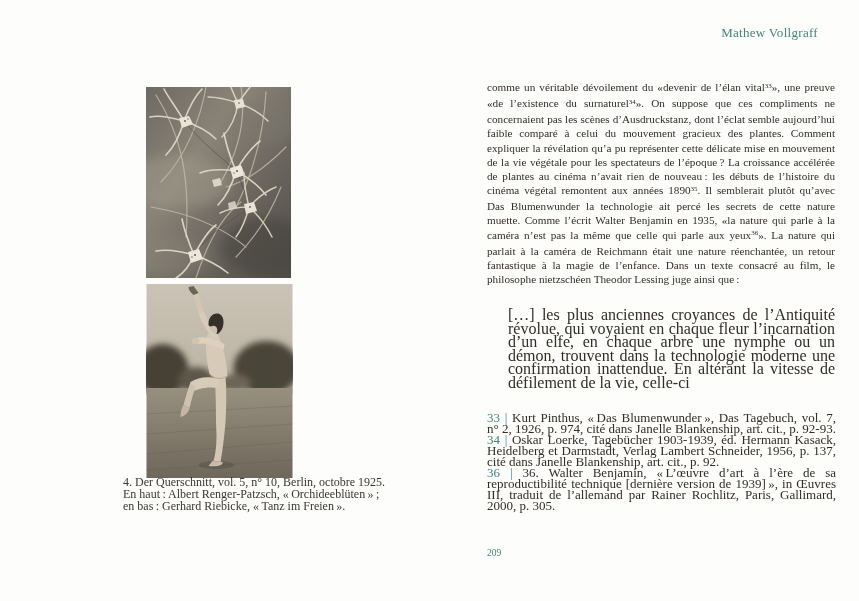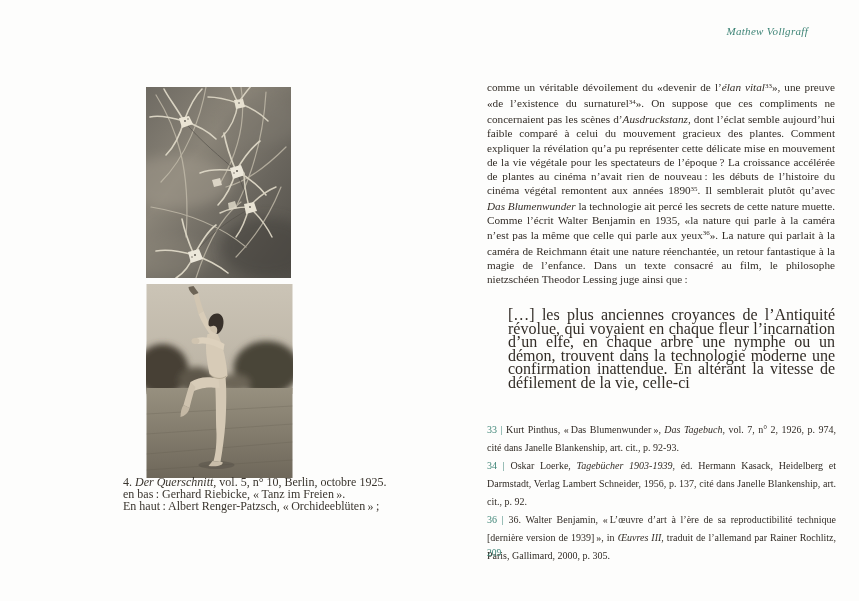--- a/index.html
+++ b/index.html
@@ -12,28 +12,28 @@
   .spread{position:relative;width:859px;height:601px;background:#fdfdfc;}
 
   
   .photo{position:absolute;display:block;}
   .photo-orchids{left:146px;top:87px;}
   .photo-dancer{left:146px;top:284px;}
   .caption{position:absolute;left:123px;top:476px;width:270px;font-size:12px;line-height:12px;color:#3a352e;}
   .caption .cap-line{white-space:nowrap;}
 
   
-  .running-header{position:absolute;top:25px;right:51px;font-size:11px;letter-spacing:0.3px;color:var(--accent-color);font-style:italic;}
+  .running-header{position:absolute;top:25px;right:41px;font-size:13px;letter-spacing:0.3px;color:var(--accent-color);}
   .body-text{position:absolute;left:487px;top:80px;width:348px;font-size:11.2px;line-height:14.15px;text-align:justify;hyphens:auto;}
   .block-quote{position:absolute;left:508px;top:308px;width:327px;font-size:16px;line-height:13.6px;text-align:justify;hyphens:auto;}
-  .footnotes{position:absolute;left:487px;top:421px;width:349px;font-size:10px;line-height:18px;text-align:justify;hyphens:auto;}
+  .footnotes{position:absolute;left:487px;top:412px;width:349px;font-size:13px;line-height:11px;text-align:justify;hyphens:auto;}
   .page-number{position:absolute;left:487px;top:548px;width:348px;text-align:left;font-size:9.5px;color:var(--accent-color);}
 
   
-  .seg-i{font-style:italic;}
+  .seg-i{}
   .seg-sup{font-size:0.62em;position:relative;top:-0.45em;}
   .seg-accent{color:var(--accent-color);}
 </style>
 </head>
 <body>
 
 <div class="spread">
 
   <div>
 
@@ -172,22 +172,22 @@
         <path d="M52,30 C50,22 48,15 47,11 L52,9 C53,15 55,21 57,27 Z" fill="#d2c6b2"></path>
         <path d="M47,11 C44,8 42,6 42,3 L47,2 C49,5 51,7 52,9 Z" fill="#6d6456"></path>
         <ellipse cx="69" cy="42" rx="6" ry="7" fill="#cfc2ad"></ellipse>
         <path d="M62,40 C62,33 67,28 73,30 C77,32 78,38 76,44 C74,48 72,50 70,50 C72,45 70,41 66,42 C63,43 62,42 62,40 Z" fill="#37302a"></path>
         <path d="M63,90 C68,95 75,96 80,92" stroke="#a2967f" stroke-width="1" fill="none" opacity="0.6"></path>
       </g>
     </svg>
 
     <div class="caption">
       <div class="cap-line"><span>4. </span><span class="seg-i">Der Querschnitt</span><span>, vol. 5, n° 10, Berlin, octobre 1925.</span></div>
+      <div class="cap-line"><span>En haut : Albert Renger-Patzsch, « Orchideeblüten » ;</span></div>
       <div class="cap-line"><span>en bas : Gerhard Riebicke, « Tanz im Freien ».</span></div>
-      <div class="cap-line"><span>En haut : Albert Renger-Patzsch, « Orchideeblüten » ;</span></div>
     </div>
   </div>
 
   <div>
     <div class="running-header">Mathew Vollgraff</div>
 
     <div class="body-text" lang="fr"><span>comme un véritable dévoilement du «devenir de l’</span><span class="seg-i">élan vital</span><span class="seg-sup">33</span><span>», une preuve «de l’existence du surnaturel</span><span class="seg-sup">34</span><span>». On suppose que ces compliments ne concernaient pas les scènes d’</span><span class="seg-i">Ausdruckstanz</span><span>, dont l’éclat semble aujourd’hui faible comparé à celui du mouvement gracieux des plantes. Comment expliquer la révélation qu’a pu représenter cette délicate mise en mouvement de la vie végétale pour les spectateurs de l’époque ? La croissance accélérée de plantes au cinéma n’avait rien de nouveau : les débuts de l’histoire du cinéma végétal remontent aux années 1890</span><span class="seg-sup">35</span><span>. Il semblerait plutôt qu’avec </span><span class="seg-i">Das Blumenwunder</span><span> la technologie ait percé les secrets de cette nature muette. Comme l’écrit Walter Benjamin en 1935, «la nature qui parle à la caméra n’est pas la même que celle qui parle aux yeux</span><span class="seg-sup">36</span><span>». La nature qui parlait à la caméra de Reichmann était une nature réenchantée, un retour fantastique à la magie de l’enfance. Dans un texte consacré au film, le philosophe nietzschéen Theodor Lessing juge ainsi que :</span></div>
 
     <div class="block-quote" lang="fr">[…] les plus anciennes croyances de l’Antiquité révolue, qui voyaient en chaque fleur l’incarnation d’un elfe, en chaque arbre une nymphe ou un démon, trouvent dans la technologie moderne une confirmation inattendue. En altérant la vitesse de défilement de la vie, celle-ci</div>
 

